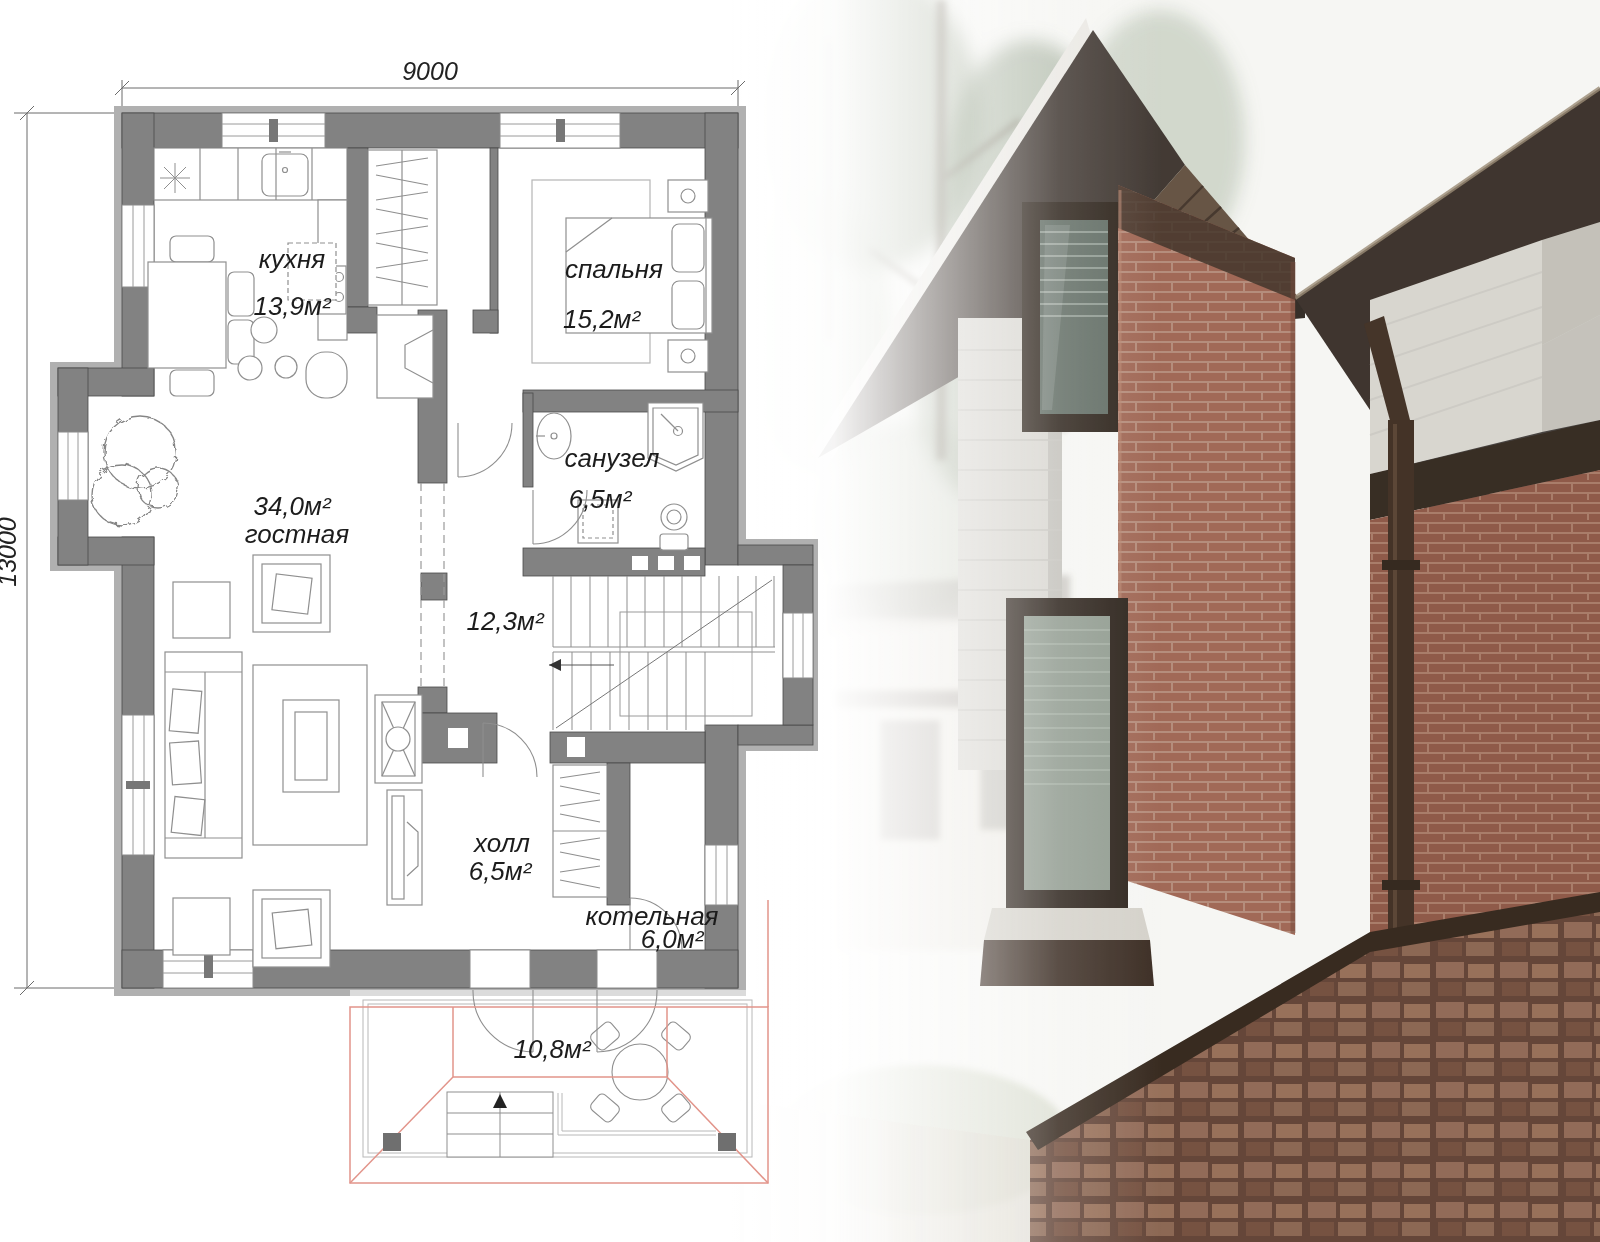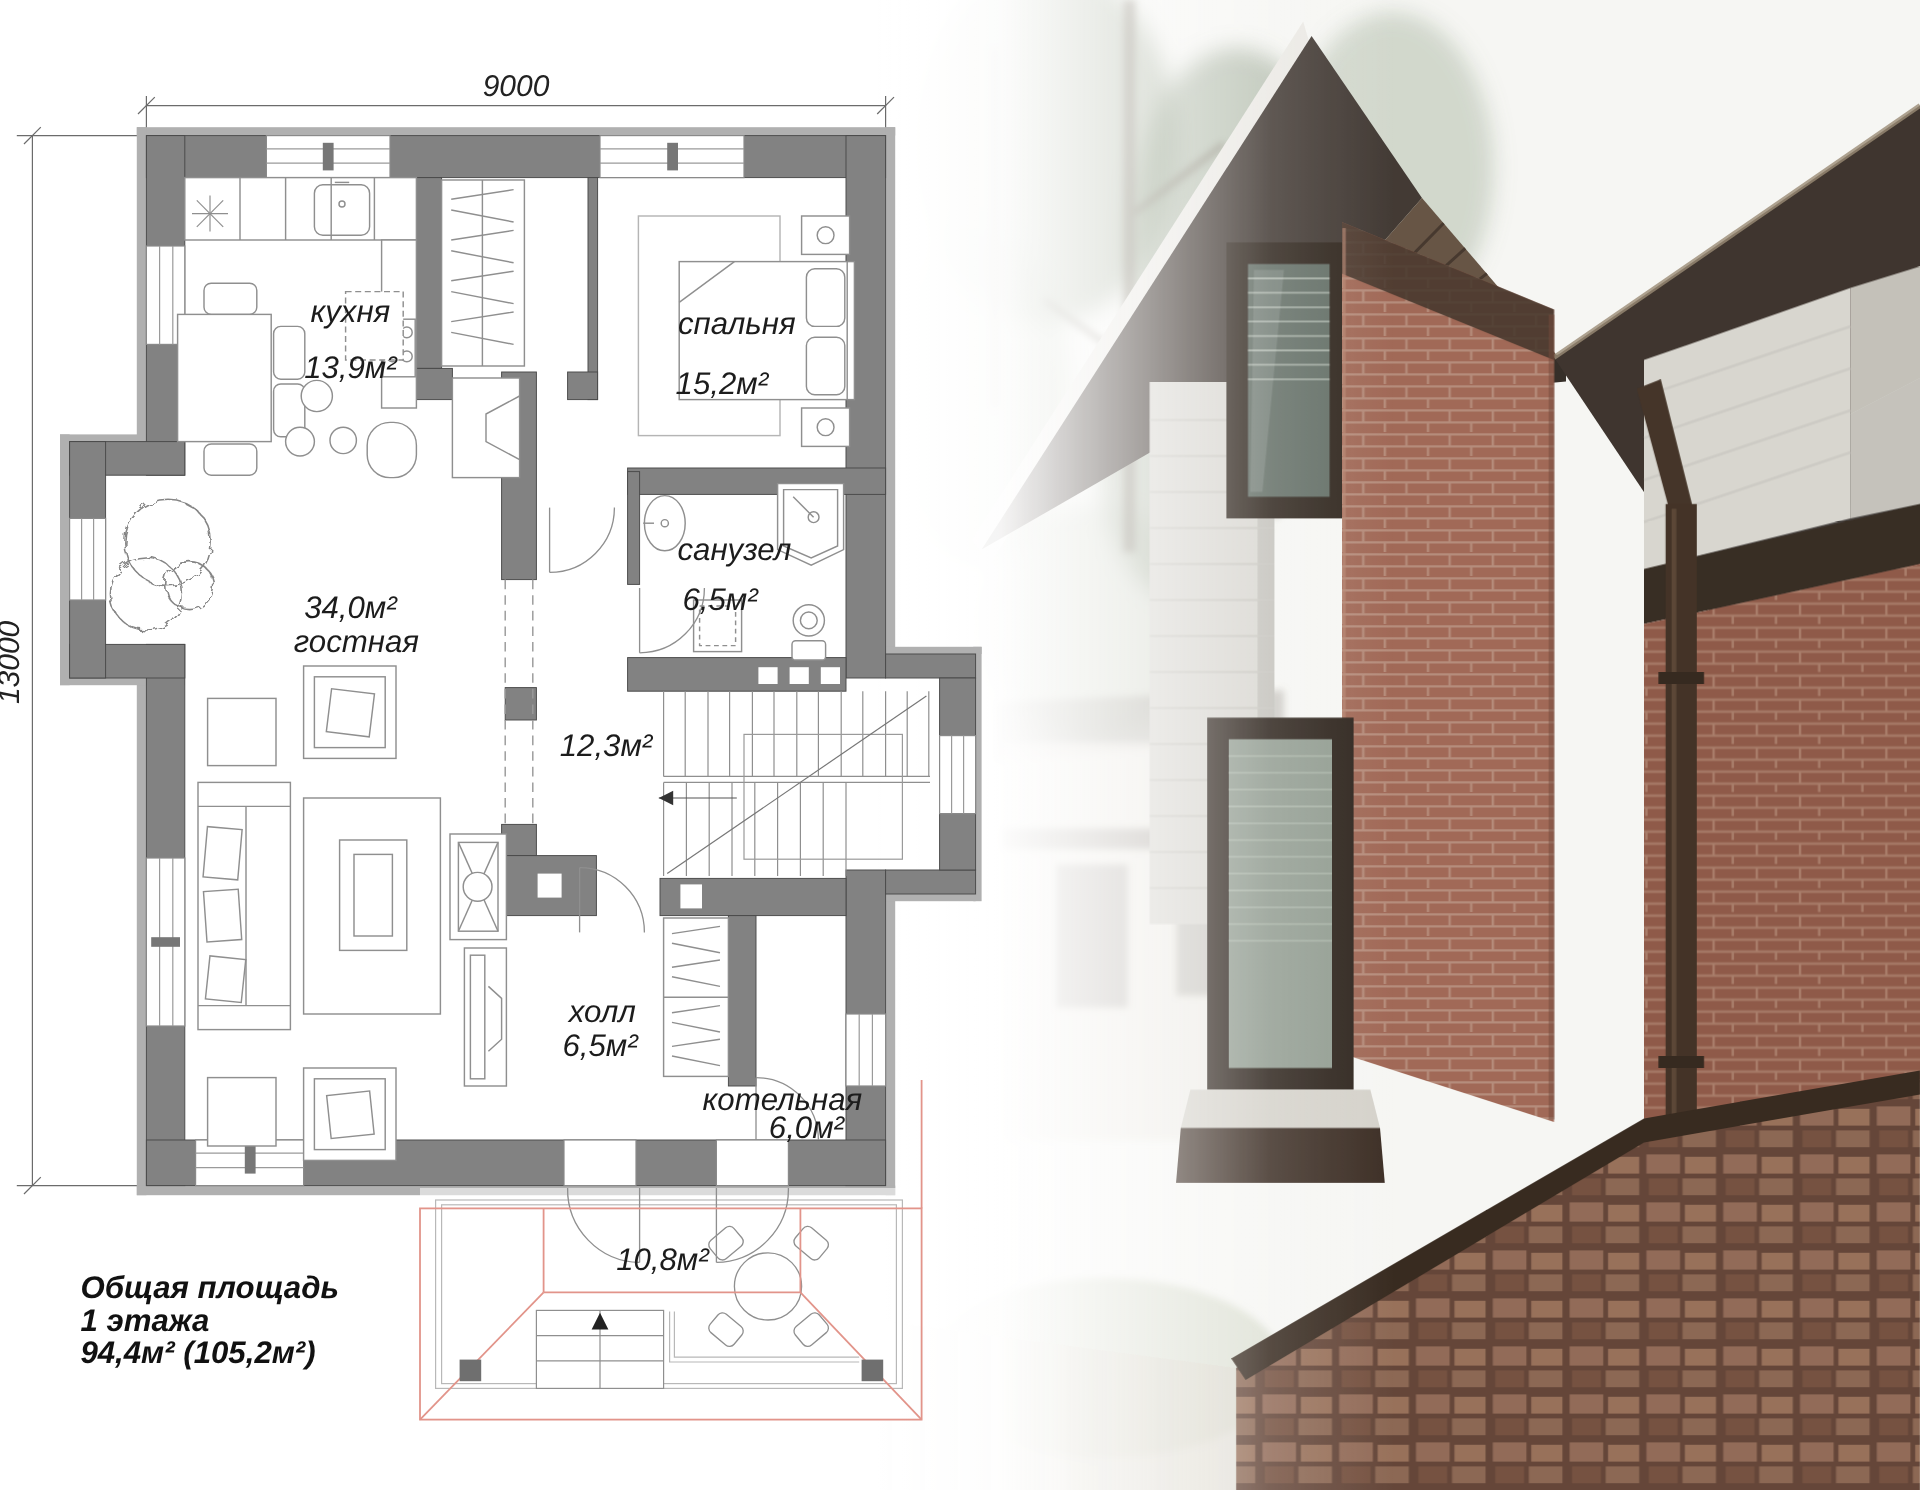--- a/index.html
+++ b/index.html
@@ -570,19 +570,14 @@
       <text class="room-name" x="297" y="543" text-anchor="middle">гостная</text>
       <text class="room-name" x="502" y="852" text-anchor="middle" font-size="24">холл</text>
       <text class="room-area" x="500" y="880" text-anchor="middle" font-size="24">6,5м²</text>
       <text class="room-name" x="652" y="925" text-anchor="middle" font-size="24">котельная</text>
       <text class="room-area" x="672" y="948" text-anchor="middle" font-size="24">6,0м²</text>
       <text class="room-area" x="552" y="1058" text-anchor="middle">10,8м²</text>
     </g>
   </svg>
   </div>
 
-  <div class="summary">
-    <span>Общая площадь</span>
-    <span>1 этажа</span>
-    <span>94,4м² (105,2м²)</span>
-  </div>
 
 </div>
 
 </body></html>

